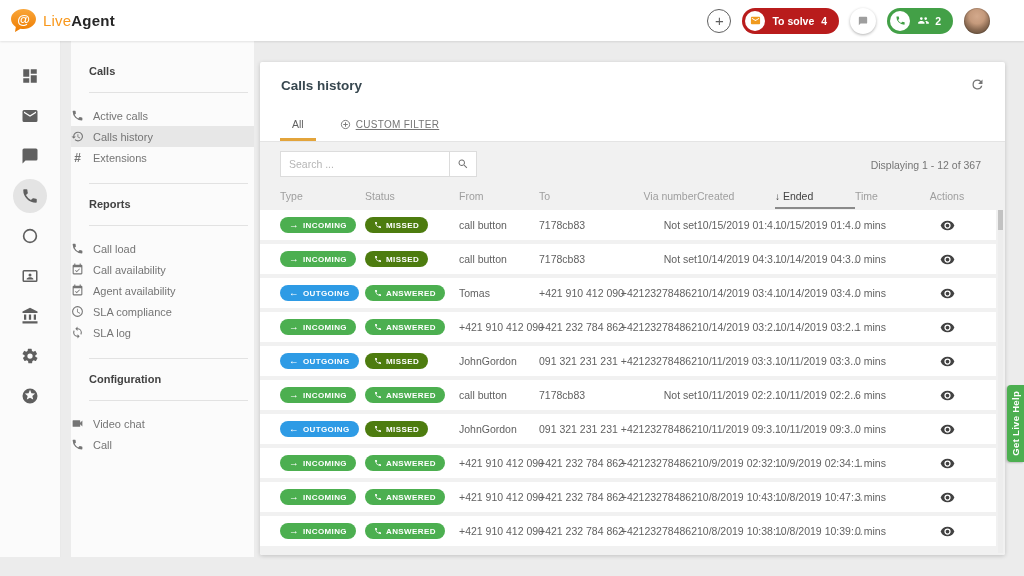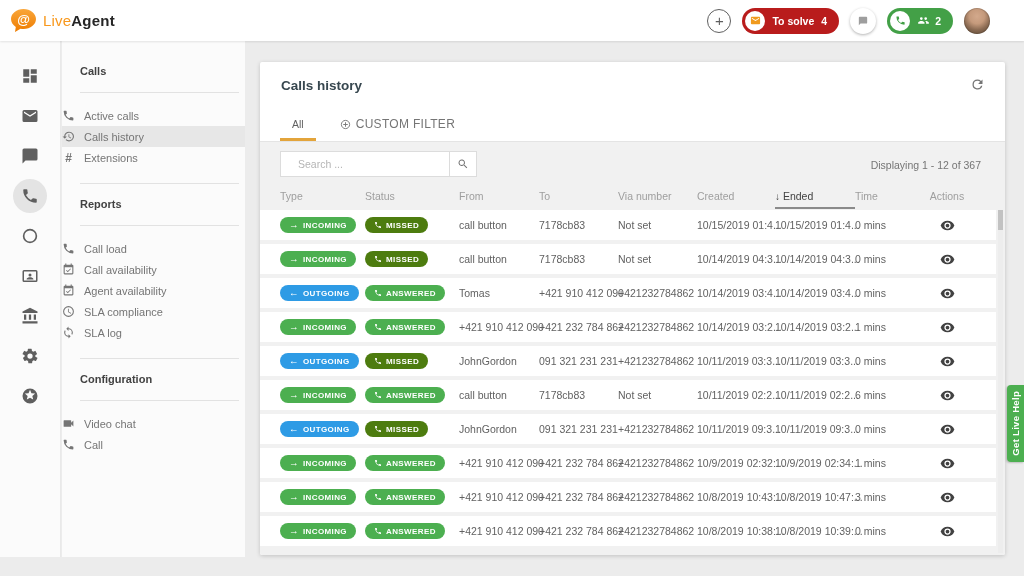--- a/index.html
+++ b/index.html
@@ -34,57 +34,57 @@
   .avatar { width:26px; height:26px; border-radius:50%;
             background: radial-gradient(circle at 50% 32%, #d3a98c 0%, #c59a7c 34%, #8a6a52 62%, #50402f 100%);
             box-shadow:inset 0 0 0 1px rgba(0,0,0,.12); }
   
   .rail { position:absolute; top:41px; left:0; width:61px; height:516px; background:#fbfbfb;
           border-right:1px solid #e9e9e9; padding-top:15px; display:flex; flex-direction:column; align-items:center; }
   .rail-item { width:61px; height:40px; display:flex; align-items:center; justify-content:center; cursor:pointer; }
   .rail-icon { width:34px; height:34px; border-radius:50%; color:#5f5f5f; display:flex; align-items:center; justify-content:center; }
   .rail-item.active .rail-icon { background:#e4e4e4; }
   
-  .sidebar { position:absolute; top:41px; left:62px; width:183px; height:516px; background:#fbfbfb; overflow:hidden; }
+  .sidebar { position:absolute; top:41px; left:71px; width:183px; height:516px; background:#fbfbfb; overflow:hidden; }
   .side-title { font-size:11px; font-weight:700; color:#424242; padding:0 18px; margin:10px 0; line-height:21px; }
   .side-title.first { margin-top:20px; }
   .side-divider { border:none; border-top:1px solid #e2e2e2; margin:0 6px 0 18px; }
   .side-items { margin:12px 0 15px; }
   .side-item { height:21px; display:flex; align-items:center; color:#757575; font-size:11px; cursor:pointer; }
   .side-item .side-icon { width:13px; height:13px; display:flex; align-items:center; justify-content:center; margin-right:9px; color:#757575; }
   .side-item .hash { font-size:12px; font-weight:700; color:#757575; font-style:normal; }
   .side-item.selected { background:#e7e7e7; }
   
   .card { position:absolute; left:260px; top:62px; width:745px; height:493px; background:#fff;
           border-radius:2px; box-shadow:0 1px 4px rgba(0,0,0,.18); overflow:hidden; }
   .card-title { position:absolute; left:21px; top:16px; font-size:13.5px; font-weight:700; color:#37474f; }
   .refresh-btn { position:absolute; right:20px; top:15px; color:#757575; cursor:pointer; }
   .tabs { position:absolute; top:48px; left:0; right:0; height:32px; border-bottom:1px solid #e4e4e4;
           display:flex; padding-left:20px; }
   .tab { display:flex; align-items:center; gap:5px; padding:0 12px; font-size:10.5px; color:#616161;
          border-bottom:3px solid transparent; cursor:pointer; }
   .tab.active { border-bottom-color:#e3a43b; }
-  .tab.upper { text-transform:uppercase; font-size:12px; letter-spacing:.3px; margin-left:12px; color:#757575; }
+  .tab.upper { text-transform:uppercase; font-size:10px; letter-spacing:.3px; margin-left:12px; color:#757575;text-decoration:underline; }
   .tab .tab-icon { display:flex; color:#757575; }
   
   .content { position:absolute; top:80px; left:0; right:0; bottom:0; background:#f1f1f1; }
   .search-wrap { position:absolute; left:20px; top:9px; display:flex; }
   .search-input { width:170px; height:26px; border:1px solid #dcdcdc; background:#fff; font-size:10.5px;
-                  padding:0 17px; color:#555; outline:none; font-family:"Liberation Sans", sans-serif; }
+                  padding:0 8px; color:#555; outline:none; font-family:"Liberation Sans", sans-serif; }
   .search-input::placeholder { color:#b5b5b5; }
   .search-btn { width:27px; height:26px; border:1px solid #dcdcdc; border-left:none; background:#fff;
                 color:#757575; display:flex; align-items:center; justify-content:center; cursor:pointer; }
   .displaying { position:absolute; right:24px; top:17px; font-size:10.5px; color:#757575; }
   .thead { position:absolute; top:45px; left:0; right:9px; display:flex; padding-left:20px;
            font-size:10.5px; color:#9e9e9e; }
   .th { height:22px; line-height:18px; }
   .th.sorted { color:#424242; border-bottom:2px solid #8a8a8a; }
   .sort-arrow { font-size:10px; }
   .col-type{width:85px;} .col-status{width:94px;} .col-from{width:80px;} .col-to{width:79px;}
-  .col-via{width:79px;} .col-created{width:78px;} .col-ended{width:80px;} .col-time{width:63px;}
+  .col-via{width:79px;text-align:right;} .col-created{width:78px;} .col-ended{width:80px;} .col-time{width:63px;}
   .col-actions{width:58px; display:flex; justify-content:center;}
   .tbody { position:absolute; top:68px; left:0; right:9px; bottom:0; display:flex; flex-direction:column; gap:4px; }
   .row { flex:none; height:30px; background:#fff; display:flex; align-items:center; padding-left:20px;
          font-size:10.5px; color:#616161; }
   .cell { white-space:nowrap; overflow:visible; }
   .badge { display:inline-flex; align-items:center; gap:4px; height:16px; padding:0 9px; border-radius:9px;
            color:#fff; font-size:8px; font-weight:700; letter-spacing:.4px; }
   .badge-green { background:#4caf50; } .badge-red { background:#4d7c0f; } .badge-blue { background:#2e9be5; }
   .badge .badge-arrow { font-size:9.5px; line-height:1; }
   .eye-btn { color:#424242; cursor:pointer; display:flex; }

